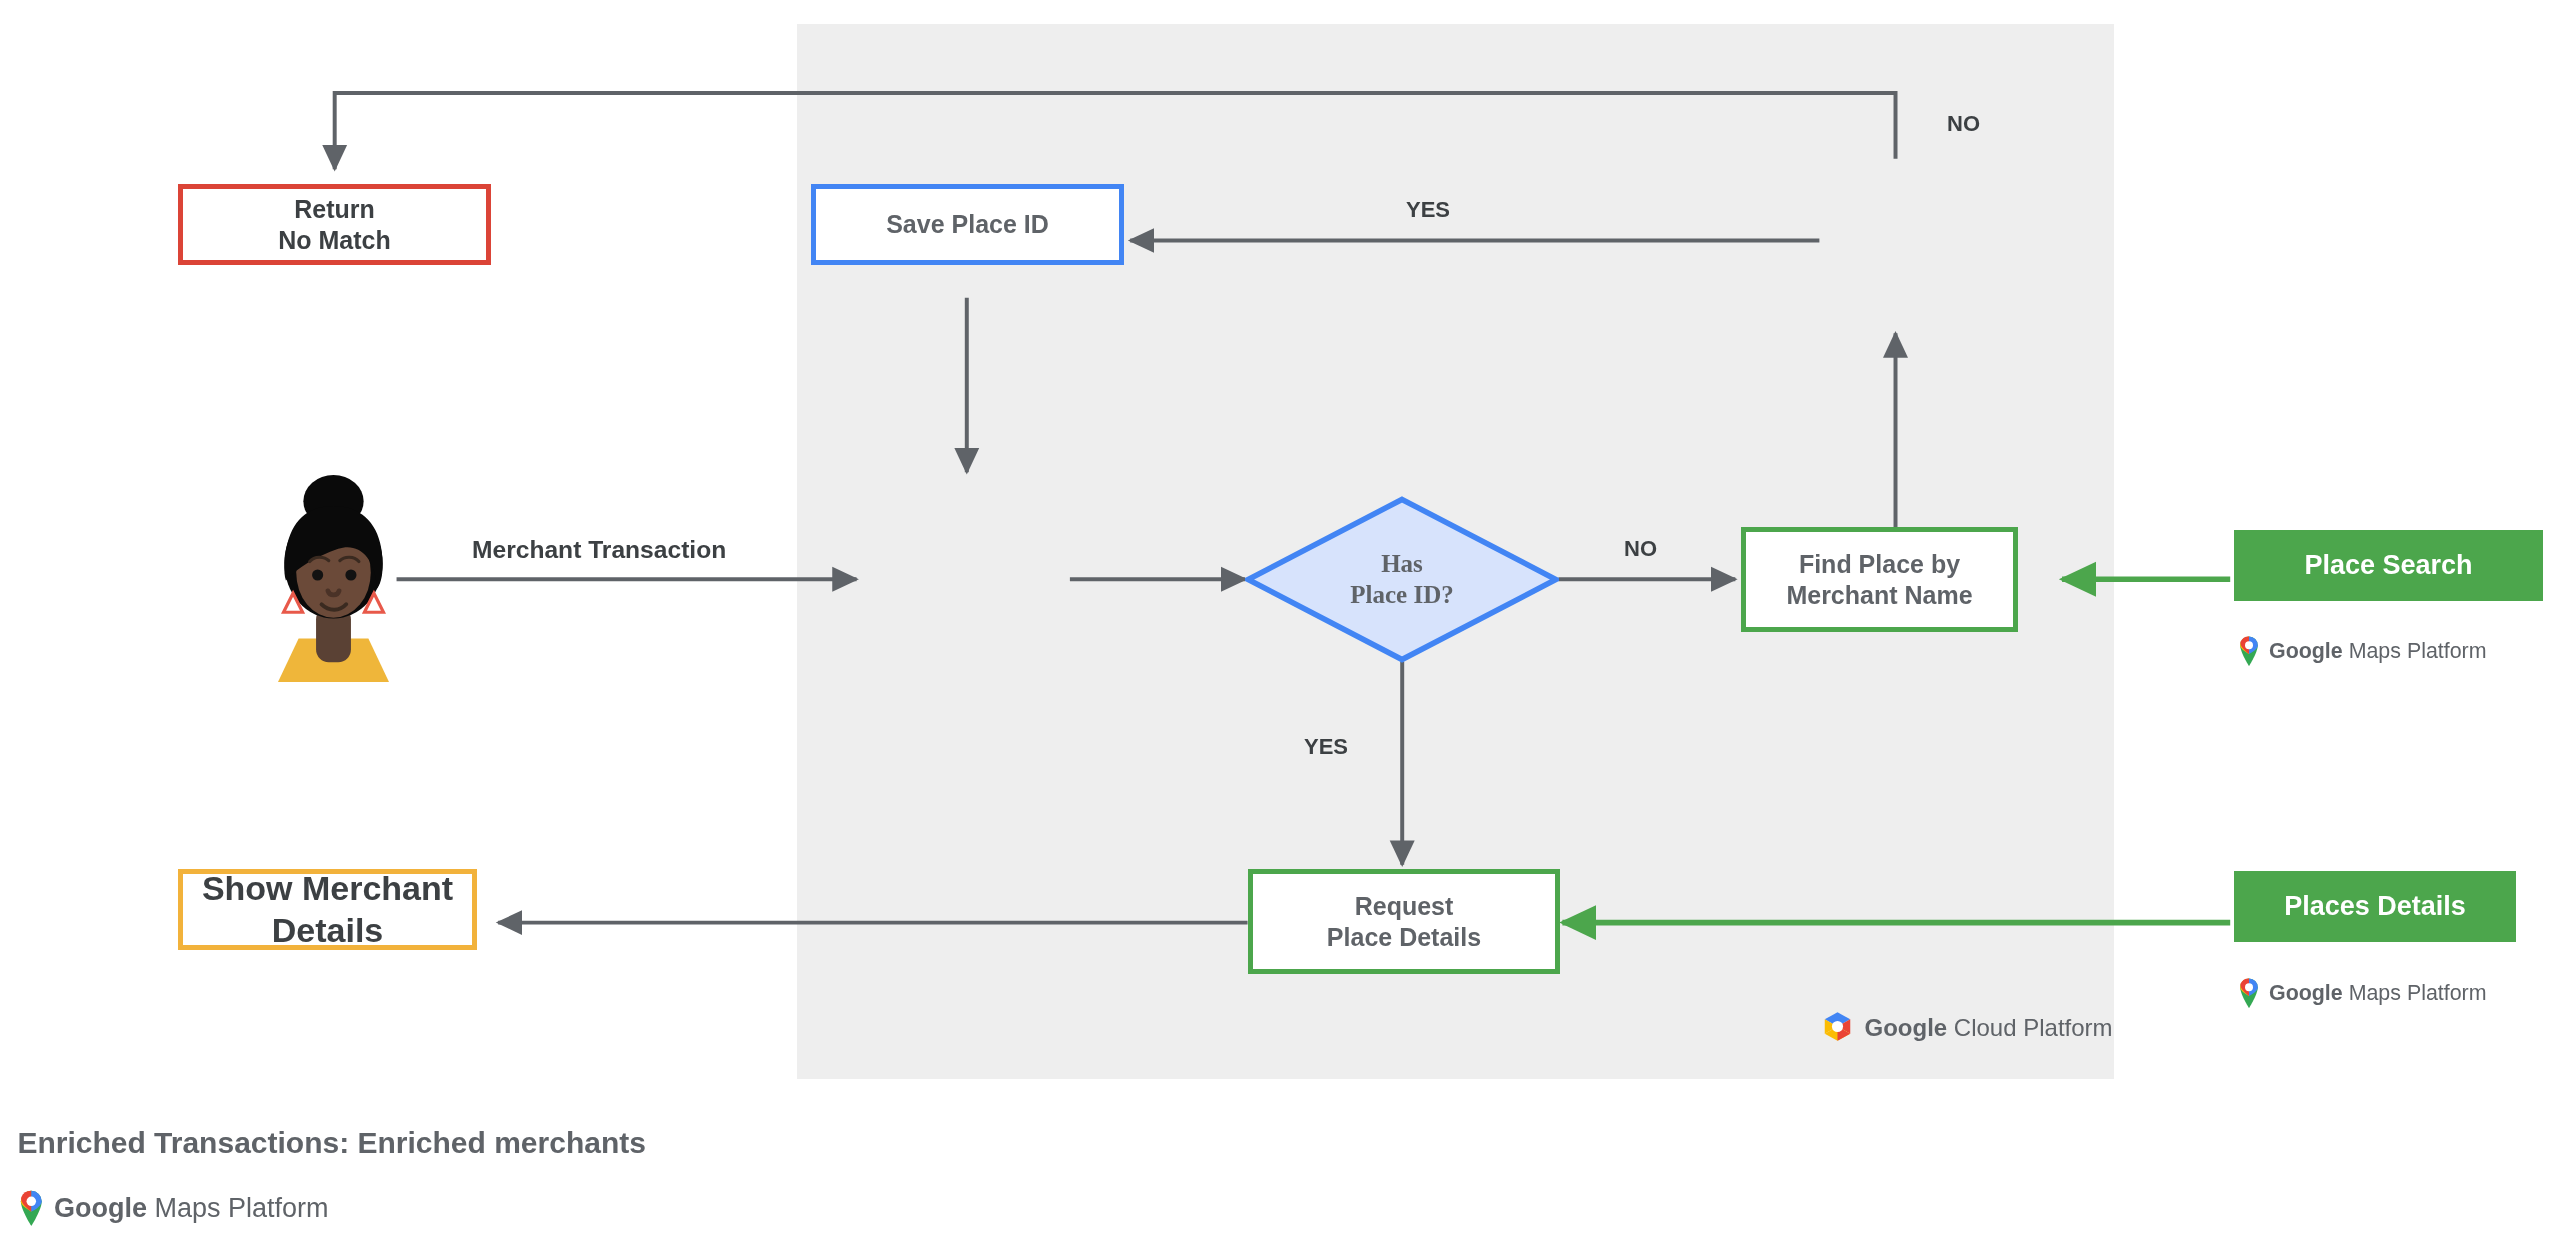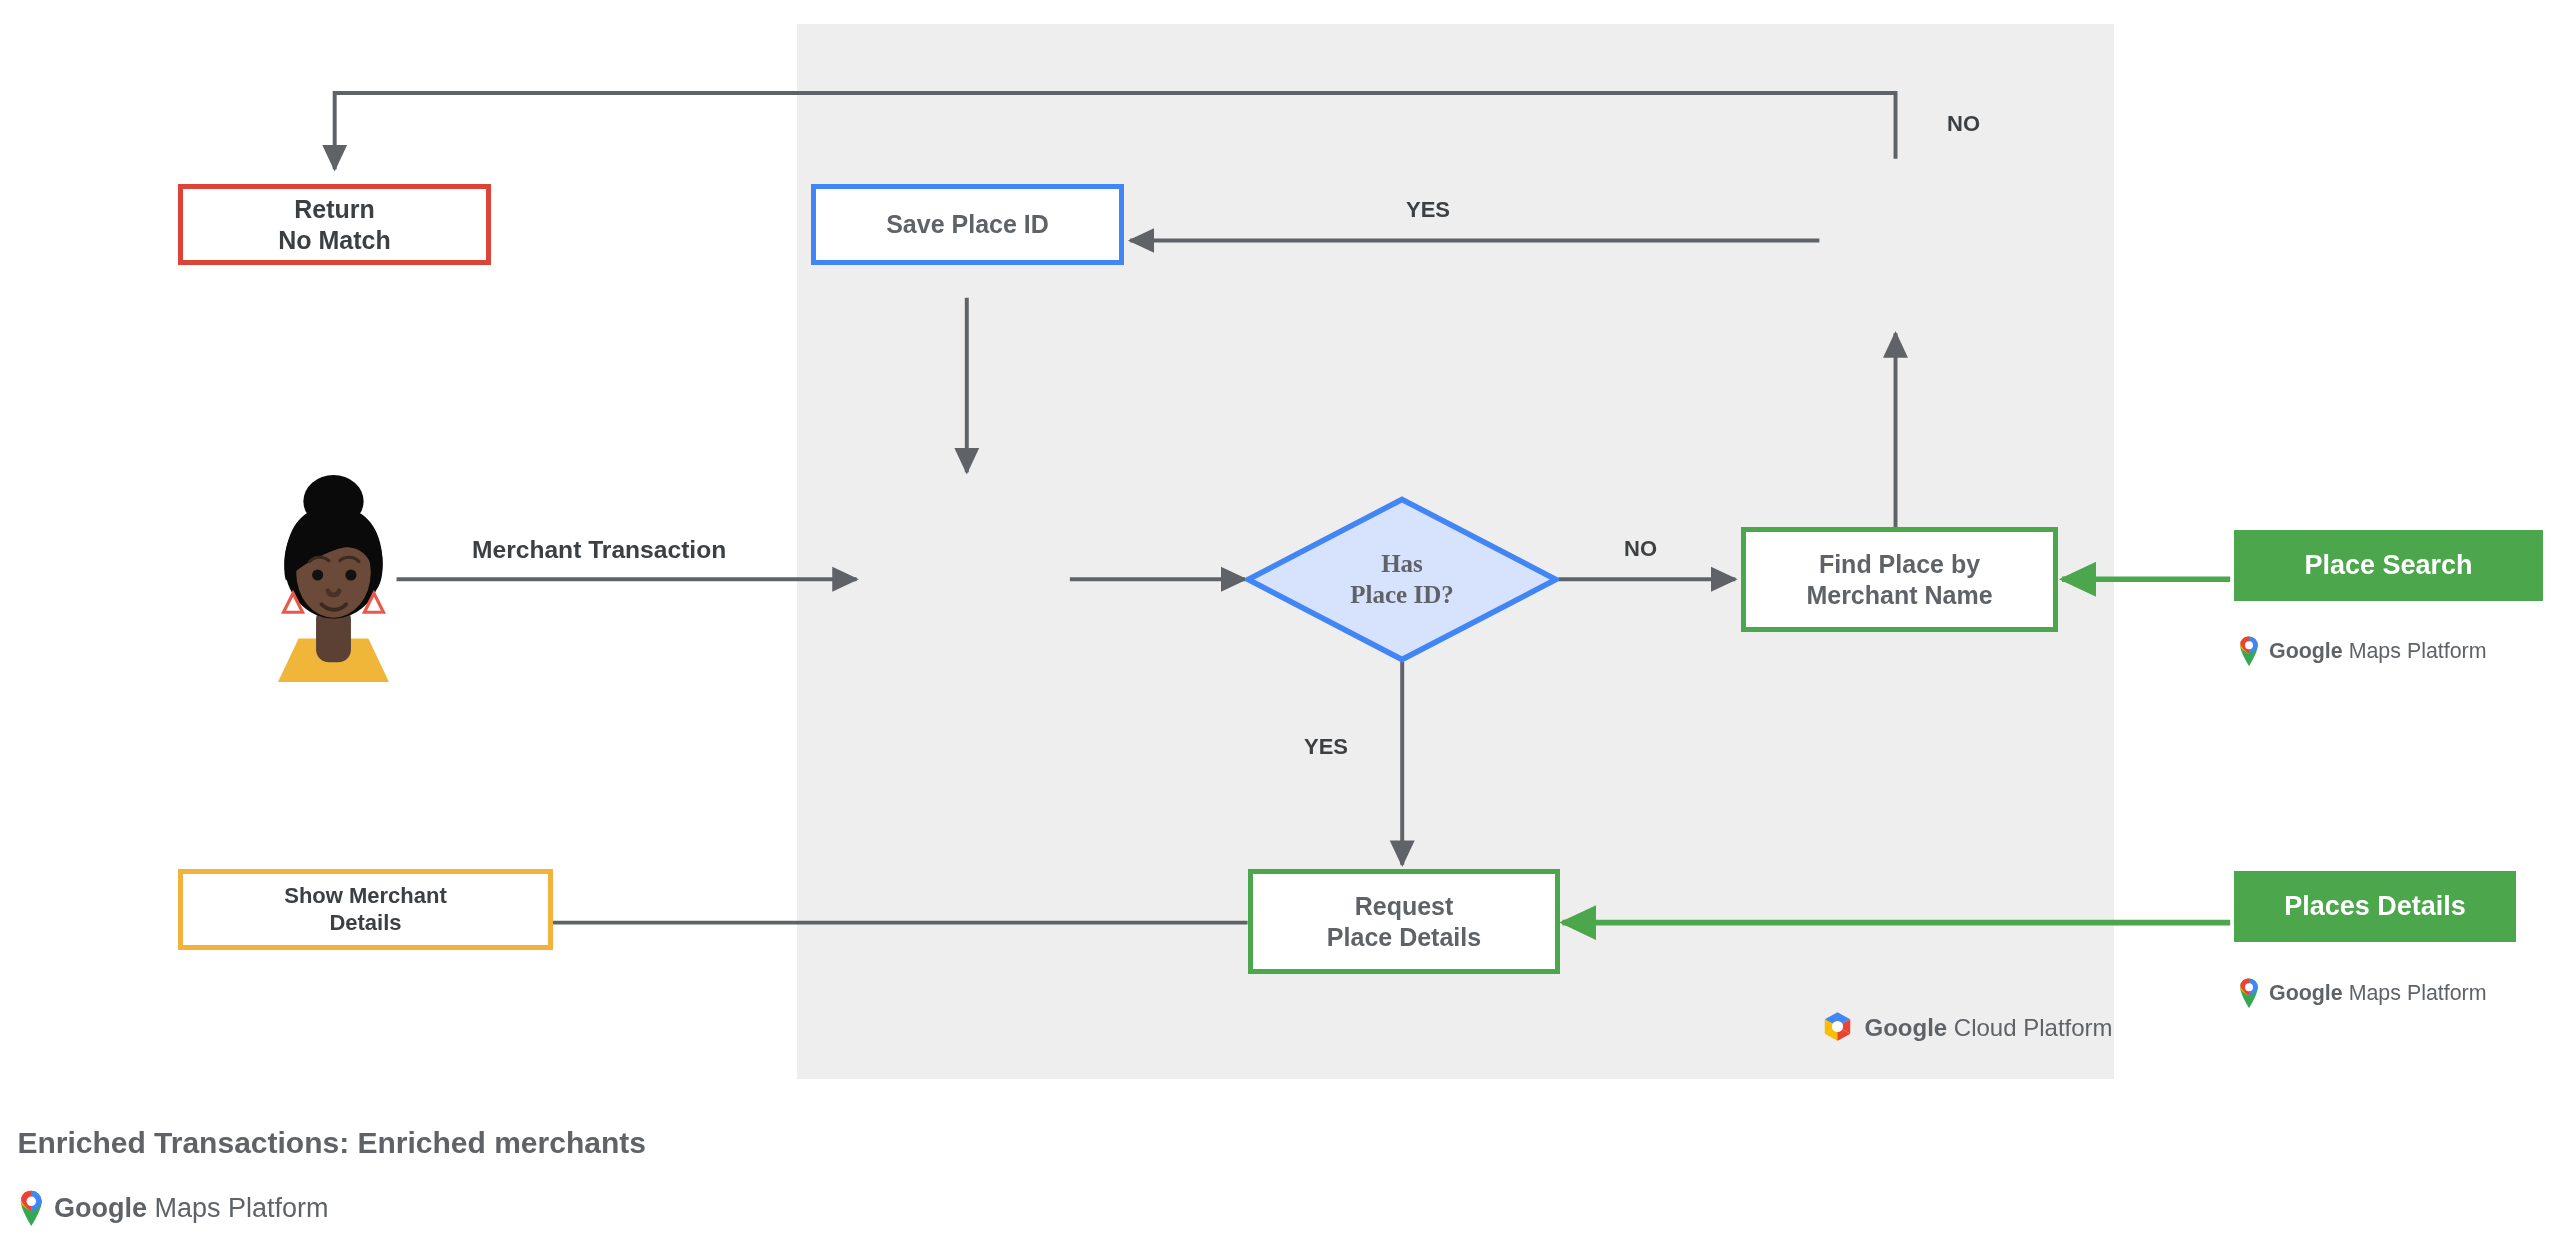--- a/index.html
+++ b/index.html
@@ -145,31 +145,31 @@
   <div class="diamond" style="left:1245px;top:496px;width:314px;height:167px;font-family:Liberation Serif, serif;">
     <svg width="314" height="167" viewBox="0 0 396 210">
       <polygon points="198,4 392,105 198,206 4,105" fill="#D7E3FC" stroke="#4285F4" stroke-width="7"></polygon>
     </svg>
     <div class="dlabel" style="font-size:25px;">
       <span>Has
 Place ID?</span>
     </div>
   </div>
 
-  <div class="node node-green" style="left:1741px;top:527px;width:317px;height:105px;font-size:25px;">
+  <div class="node node-green" style="left:1741px;top:527px;width:277px;height:105px;font-size:25px;">
     <span>Find Place by
 Merchant Name</span>
   </div>
 
   <div class="node node-green" style="left:1248px;top:869px;width:312px;height:105px;font-size:25px;">
     <span>Request
 Place Details</span>
   </div>
 
-  <div class="node node-yellow" style="left:178px;top:869px;width:375px;height:81px;font-size:22px;">
+  <div class="node node-yellow" style="left:178px;top:869px;width:299px;height:81px;font-size:34px;">
     <span>Show Merchant
 Details</span>
   </div>
 
   <div class="chip" style="left:2234px;top:530px;width:309px;height:71px;font-size:27px;">
     <span>Place Search</span>
   </div>
 
   <div class="chip" style="left:2234px;top:871px;width:282px;height:71px;font-size:27px;">
     <span>Places Details</span>

